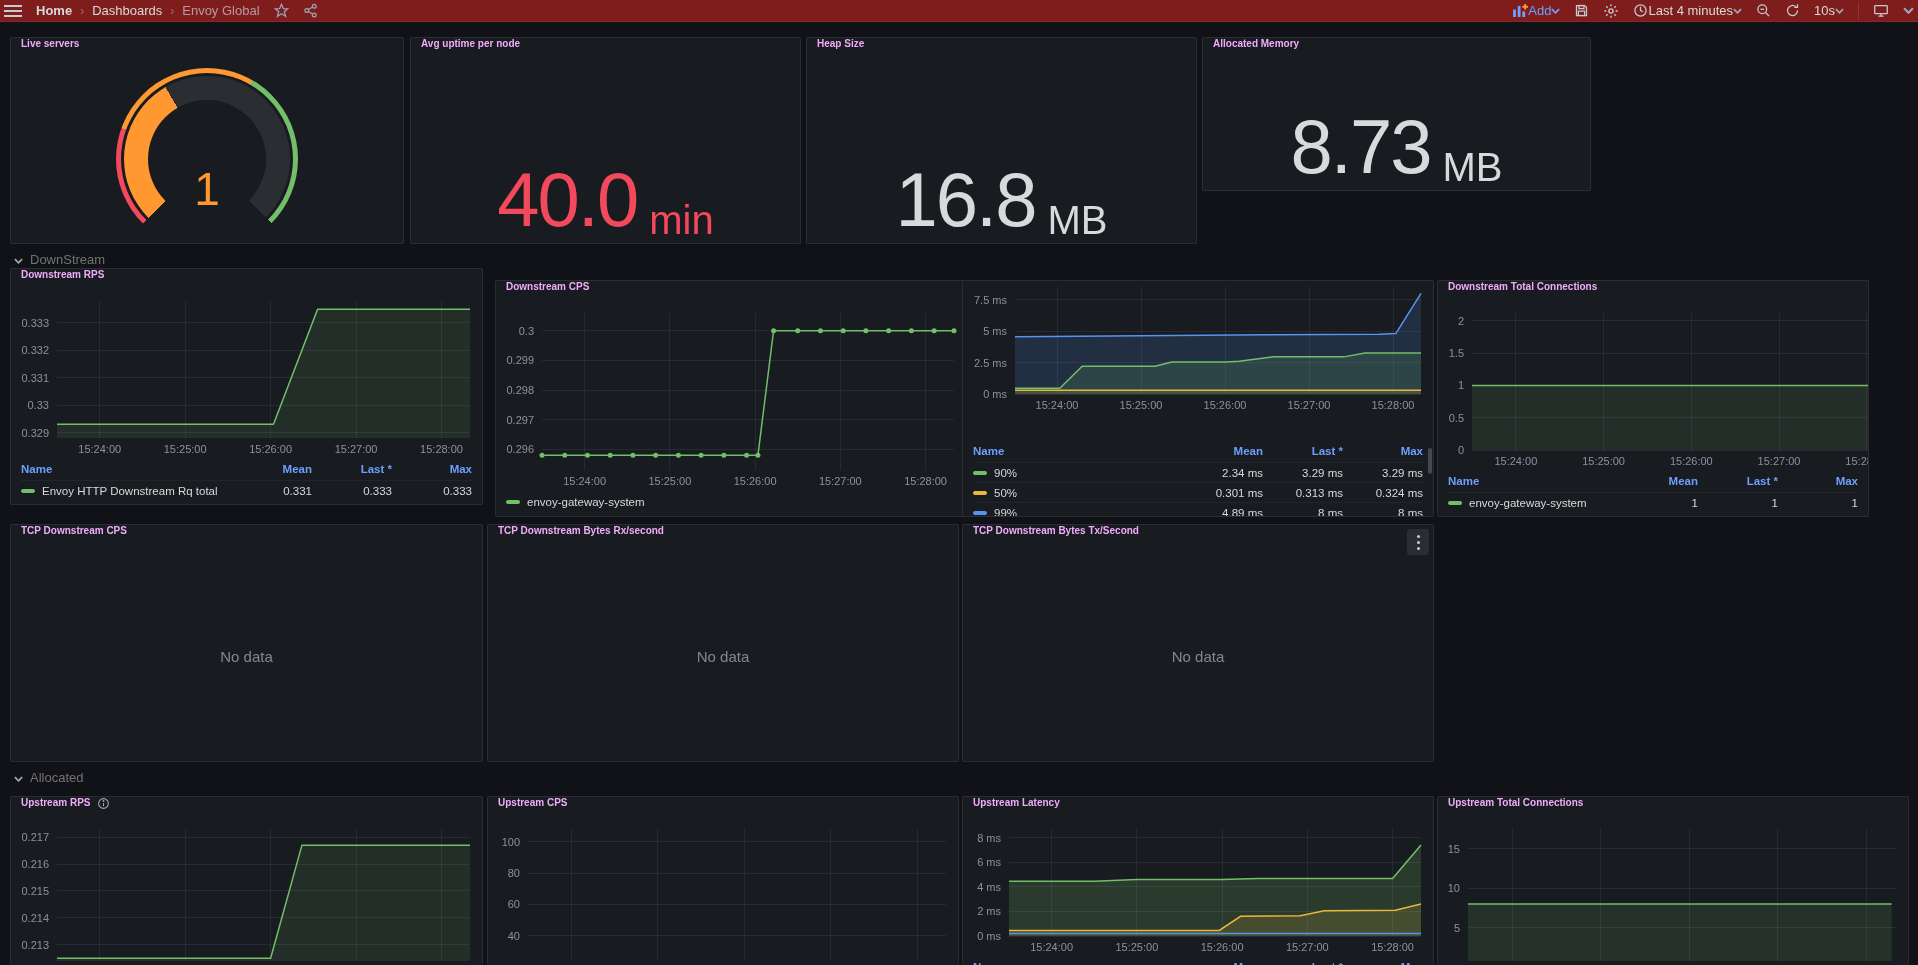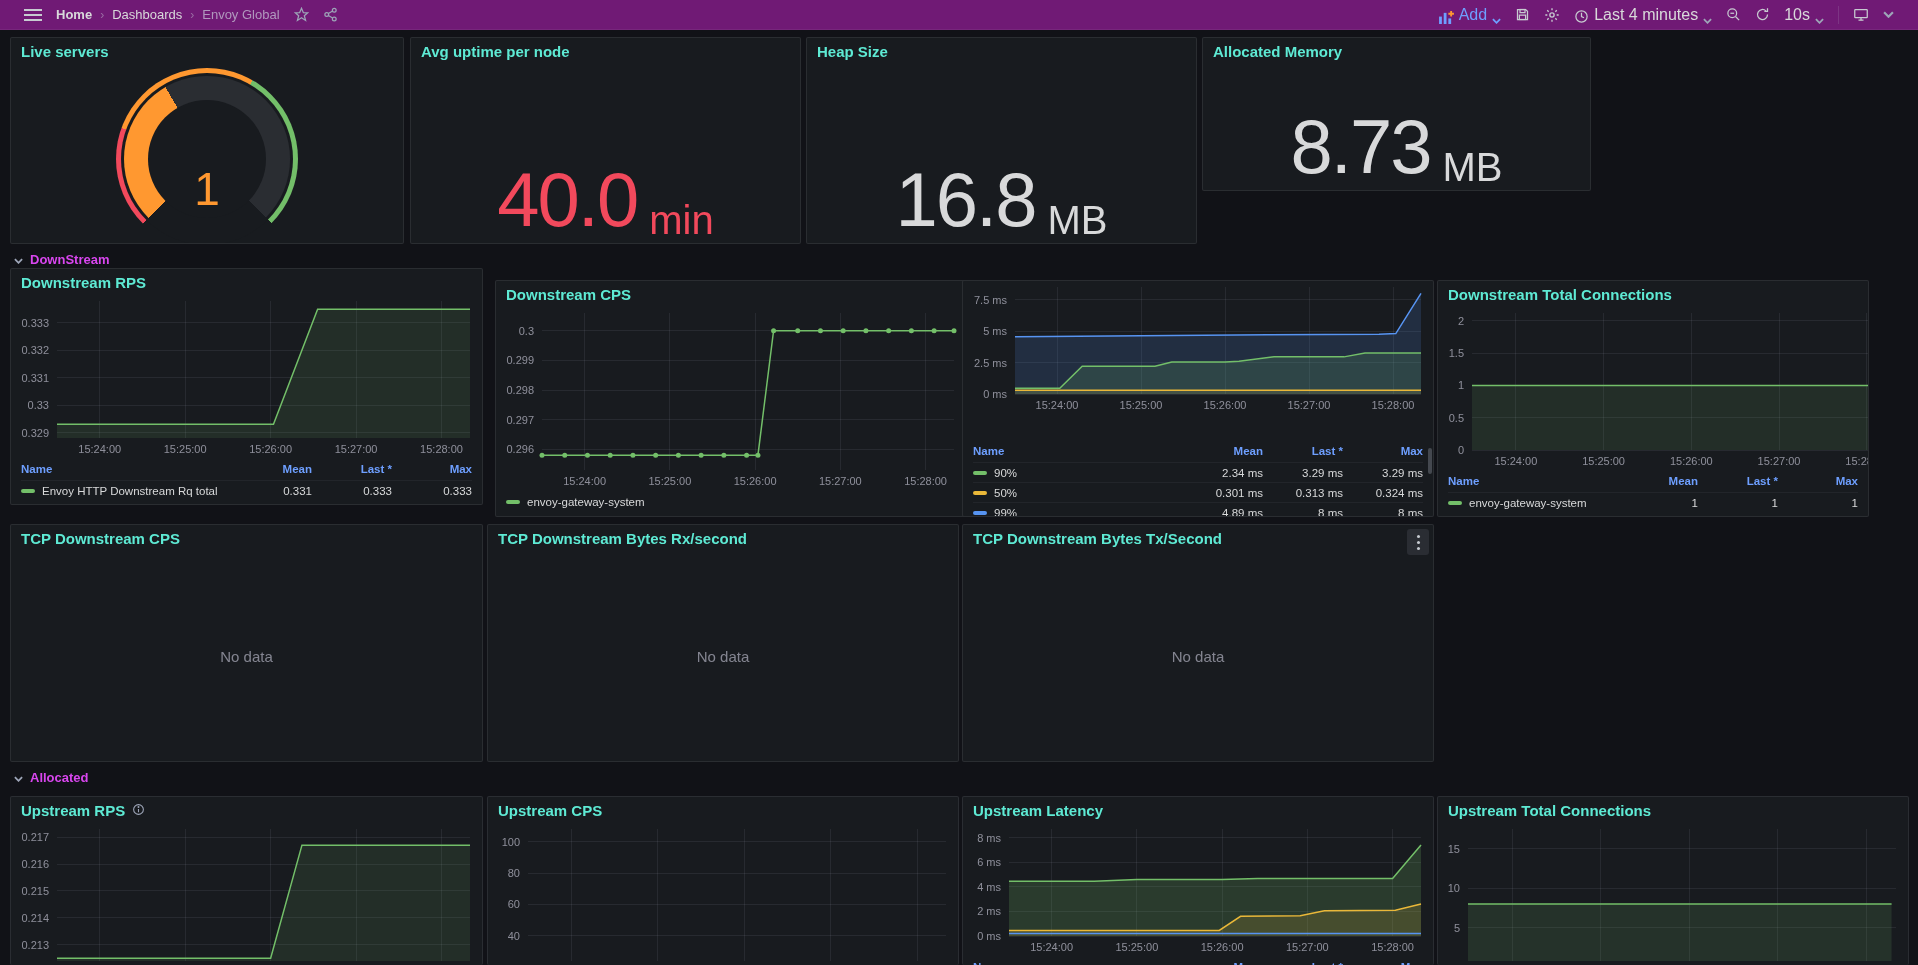--- a/index.html
+++ b/index.html
@@ -1,41 +1,41 @@
 <!DOCTYPE html>
 <html><head>
 <meta charset="utf-8">
 <style>
   *{box-sizing:border-box;margin:0;padding:0}
   body{background:#111217;font-family:"Liberation Sans","DejaVu Sans",sans-serif;color:#D8D9DA}
   .wrap{position:relative;width:1918px;height:965px;background:#111217;overflow:hidden}
 
   
-  .nav{position:absolute;left:0;top:0;width:100%;height:30px;display:flex;align-items:center;
-       justify-content:space-between;padding:0 24px;border-bottom:1px solid rgba(204,204,220,0.08);background:#701a75}
+  .nav{position:absolute;left:0;top:0;width:100%;height:22px;display:flex;align-items:center;
+       justify-content:space-between;padding:0 4px;border-bottom:1px solid rgba(204,204,220,0.08);background:#7f1d1d}
   .nav-left,.nav-right{display:flex;align-items:center;gap:14px}
   .crumb{display:flex;align-items:center;gap:8px;font-size:13px}
   .crumb .sep{color:rgba(204,204,220,0.45);font-size:12px}
   .crumb-home{font-weight:600;color:#D8D9DA}
   .crumb-mid{color:#D8D9DA}
   .crumb-cur{color:rgba(204,204,220,0.7)}
-  .ibtn{display:flex;align-items:flex-end;gap:5px;background:none;border:none;cursor:pointer;color:#9DA5B8;font-size:16px}
+  .ibtn{display:flex;align-items:center;background:none;border:none;cursor:pointer;color:#9DA5B8;font-size:13px}
   .ibtn svg{display:block}
   .add-btn{color:#6E9FFF;font-weight:500}
   .navlab{color:#D8D9DA}
   .vdiv{width:1px;height:18px;background:rgba(204,204,220,0.15)}
 
   
   .panel{position:absolute;background:#181B1F;border:1px solid rgba(204,204,220,0.1);border-radius:2px;
          display:flex;flex-direction:column;overflow:hidden}
-  .ptitle{flex:none;height:26px;display:flex;align-items:center;gap:7px;padding:0 10px;
-          font-size:15px;font-weight:600;color:#5eead4;white-space:nowrap}
+  .ptitle{flex:none;height:26px;display:flex;align-items:flex-start;gap:7px;padding:0 10px;
+          font-size:10px;font-weight:600;color:#f0abfc;white-space:nowrap}
   .plot{flex:1;position:relative;overflow:hidden}
   .nodata{flex:1;display:flex;align-items:center;justify-content:center;font-size:15px;color:rgba(204,204,220,0.6)}
-  .section{position:absolute;display:flex;align-items:center;gap:7px;font-size:13px;font-weight:700;color:#d946ef;cursor:pointer}
+  .section{position:absolute;display:flex;align-items:center;gap:7px;font-size:13px;font-weight:400;color:#737373;cursor:pointer}
   .kebab{position:absolute;top:4px;right:4px;width:22px;height:26px;border:none;border-radius:3px;
          background:#2A2D33;display:flex;flex-direction:column;align-items:center;justify-content:center;gap:3px;cursor:pointer}
   .kebab i{width:3px;height:3px;border-radius:50%;background:#C7CBD1}
 
   
   .stat{flex:1;display:flex;align-items:flex-end;justify-content:center}
   .stat .num{font-size:76px;font-weight:500;letter-spacing:-2px}
   .stat .unit{font-size:40px;font-weight:500;margin-left:12px}
 
   

